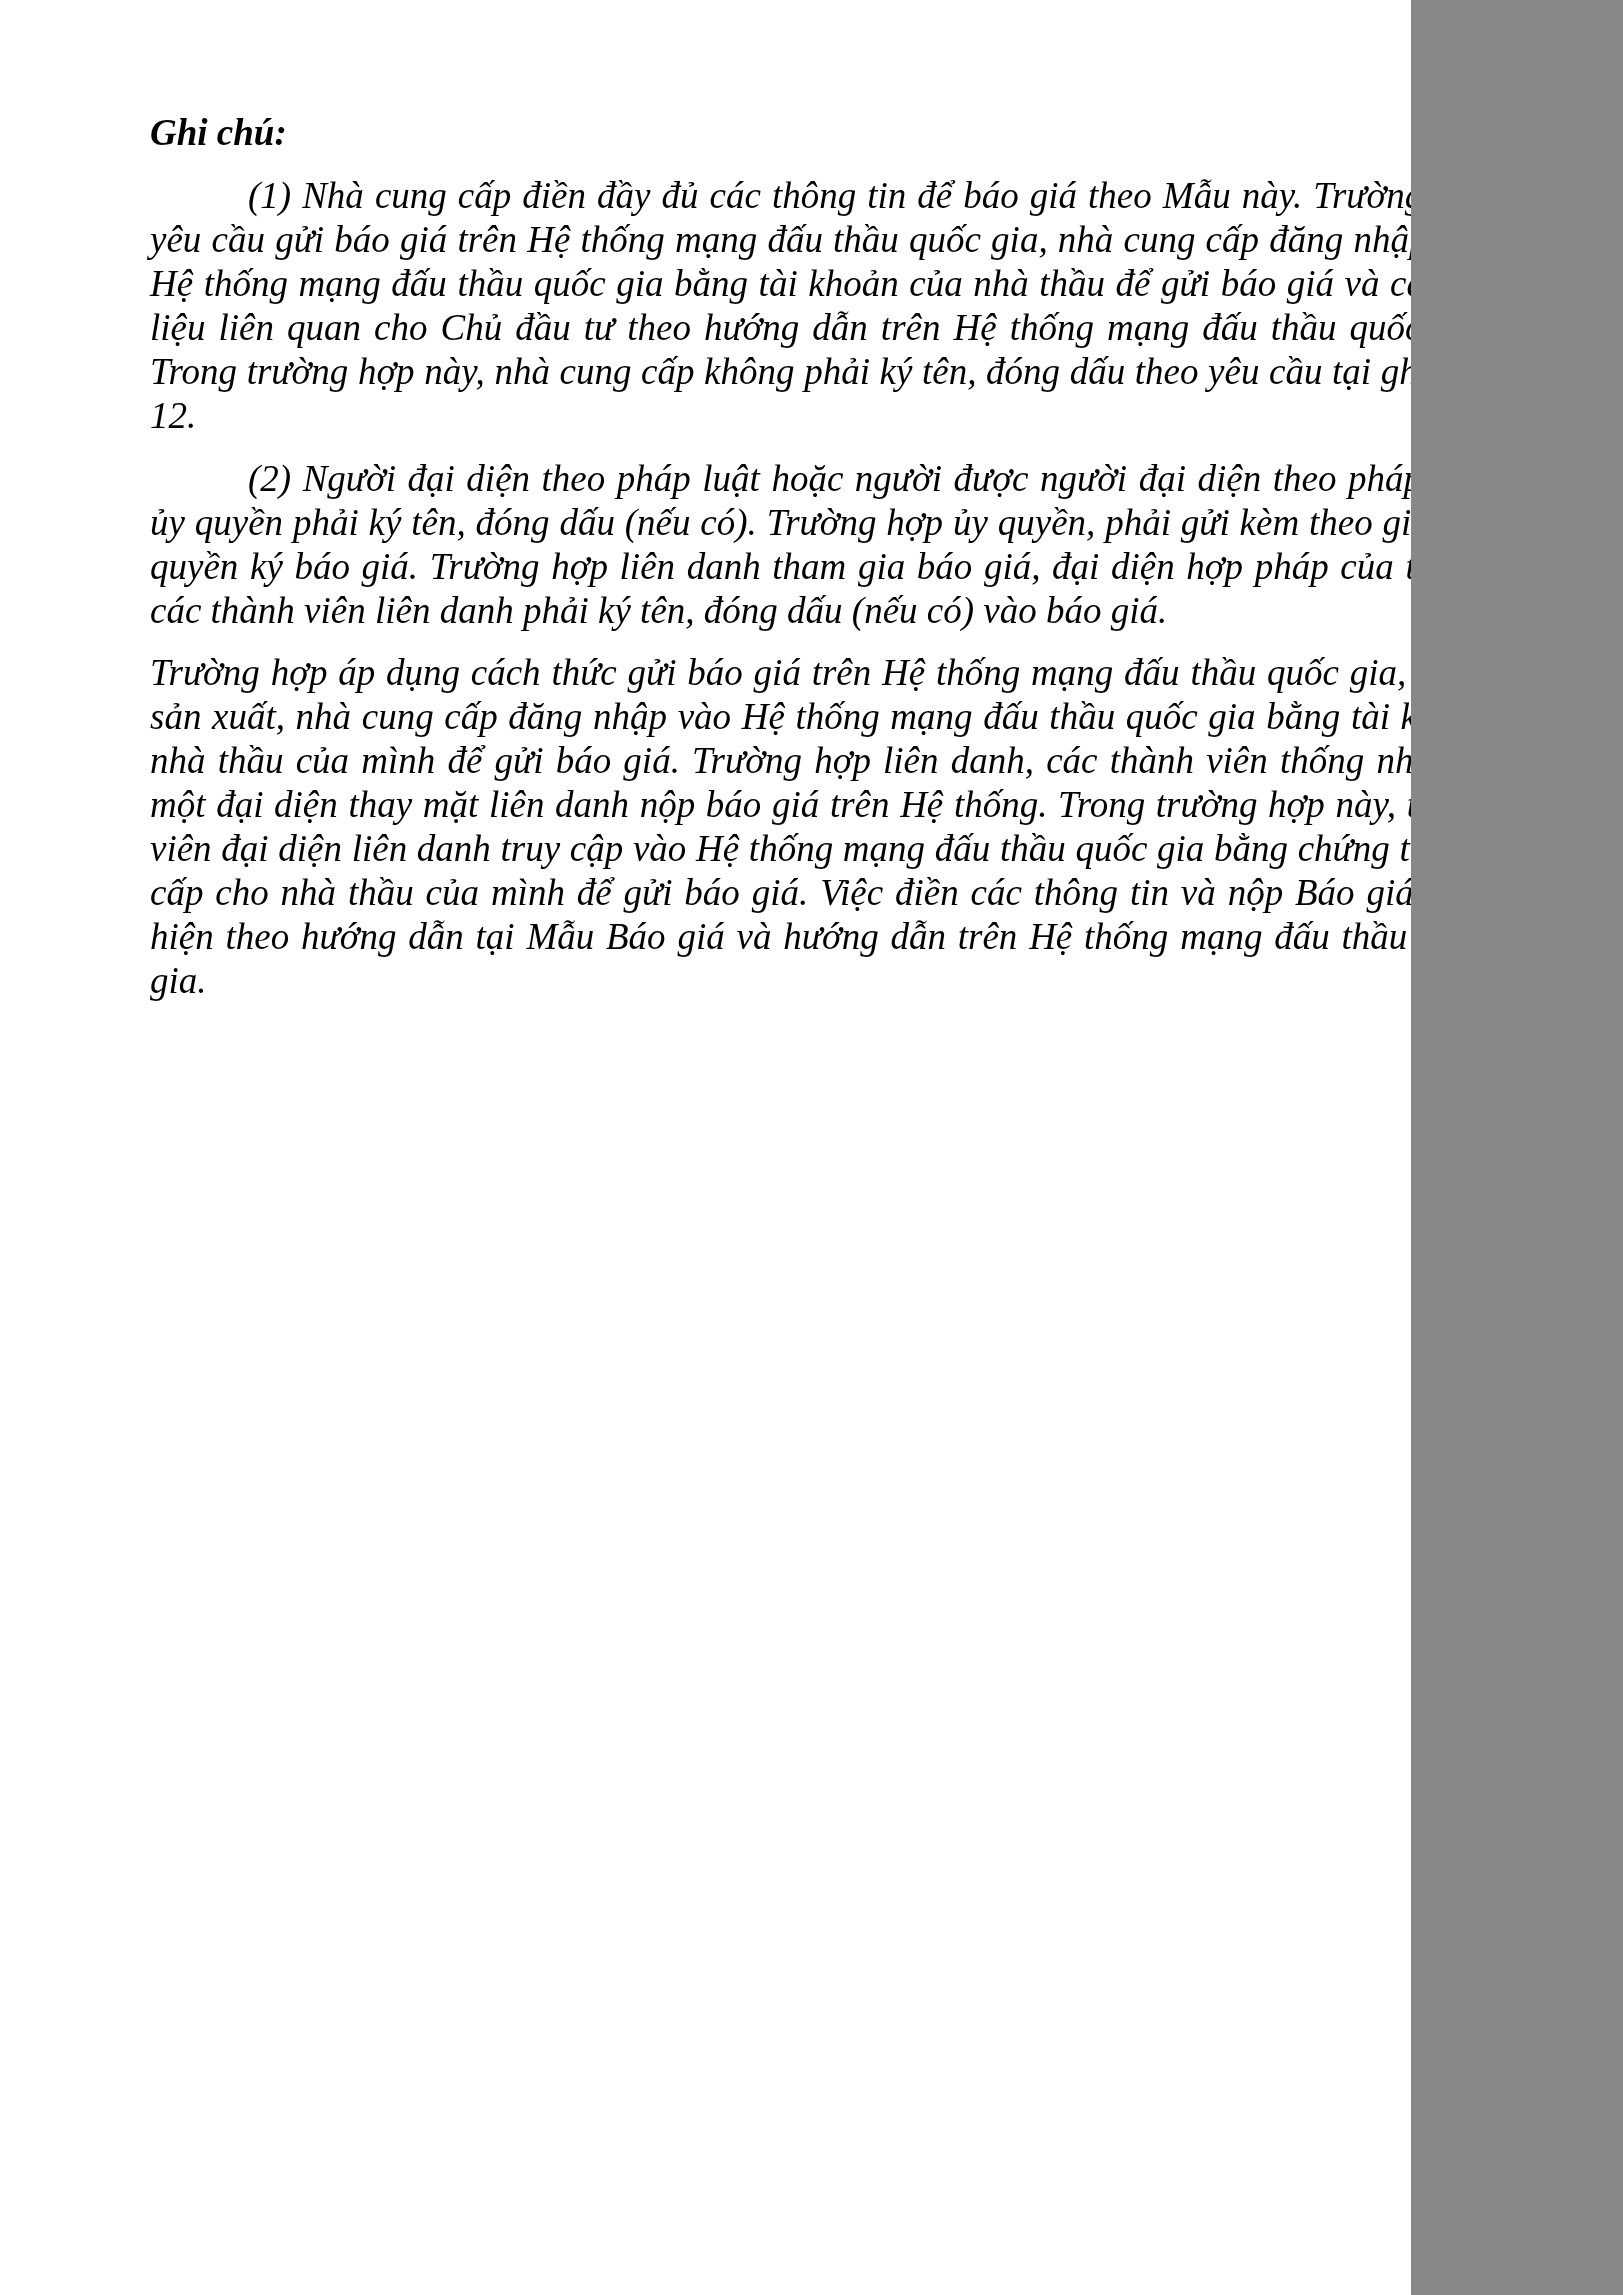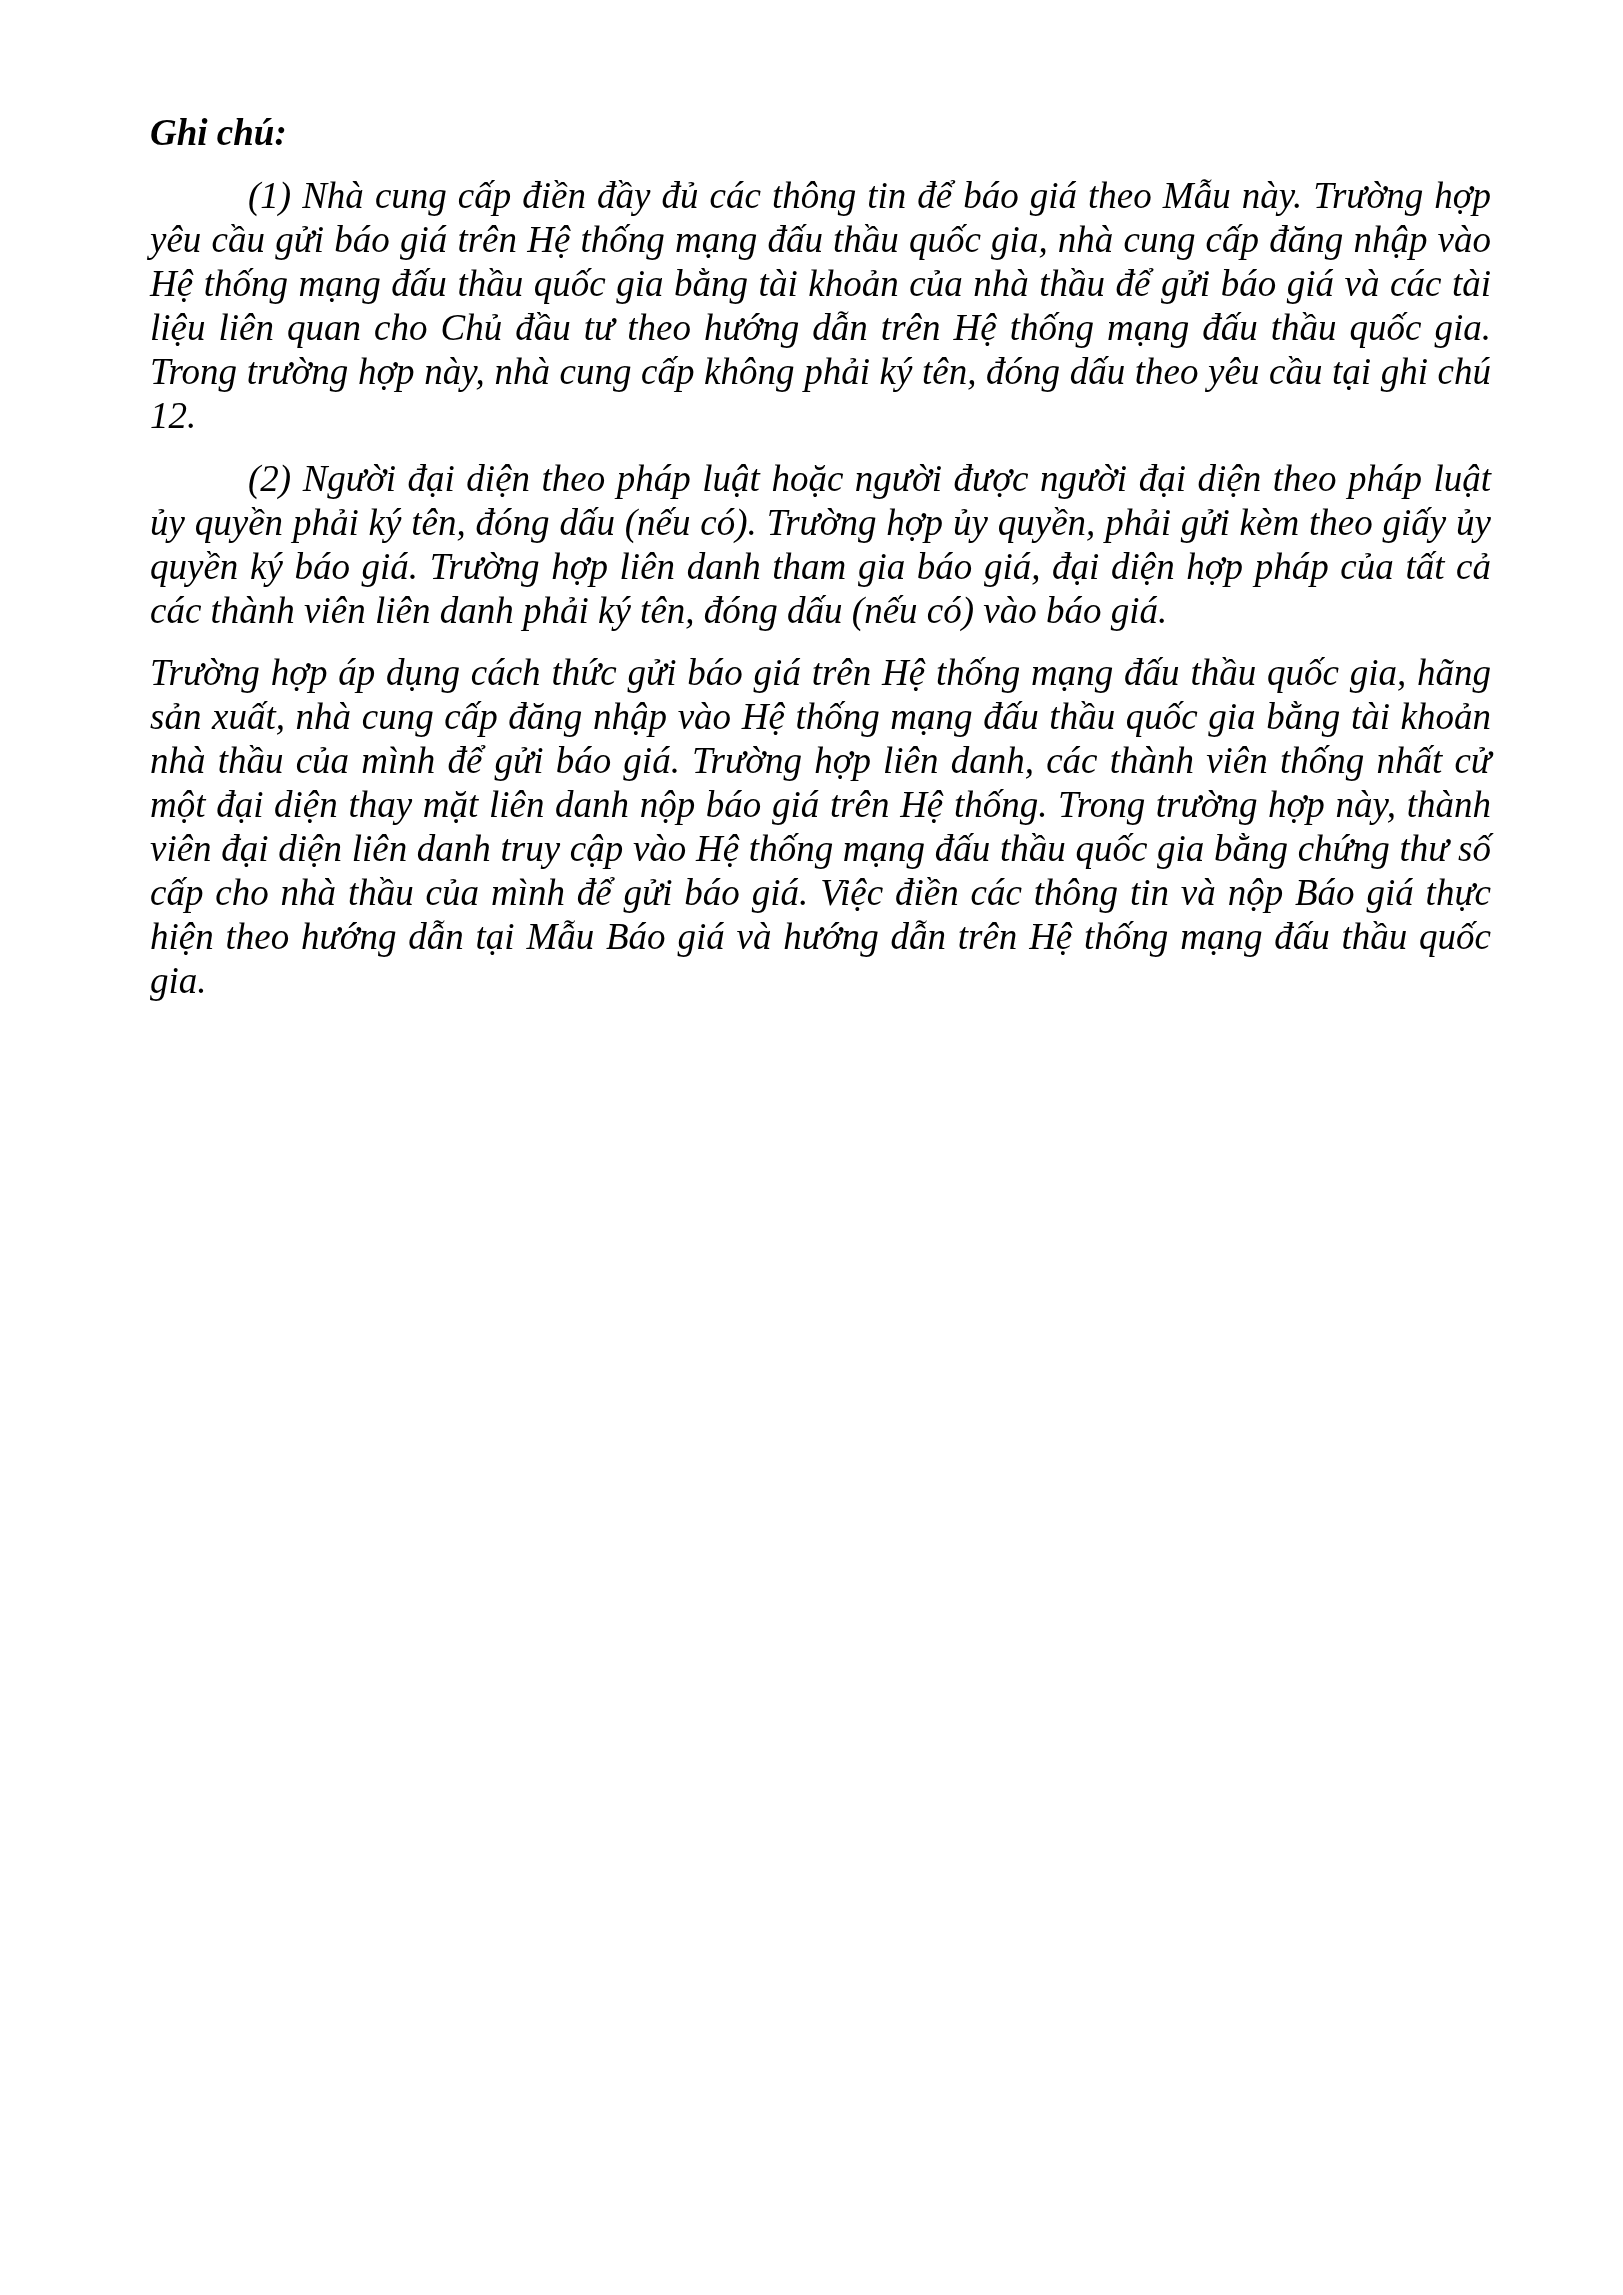--- a/index.html
+++ b/index.html
@@ -7,21 +7,21 @@
     --page-bg: #ffffff;
     --text: #000000;
   }
   * { margin: 0; padding: 0; box-sizing: border-box; }
   html, body {
     background: #888;
     font-family: "Liberation Serif", "DejaVu Serif", serif;
   }
   .page {
     position: relative;
-    width: 1623px;
+    width: 1411px;
     height: 2295px;
     background: var(--page-bg);
     color: var(--text);
     overflow: hidden;
     text-decoration: underline;
   }
   .content {
     position: absolute;
     left: 150px;
     top: 110px;

